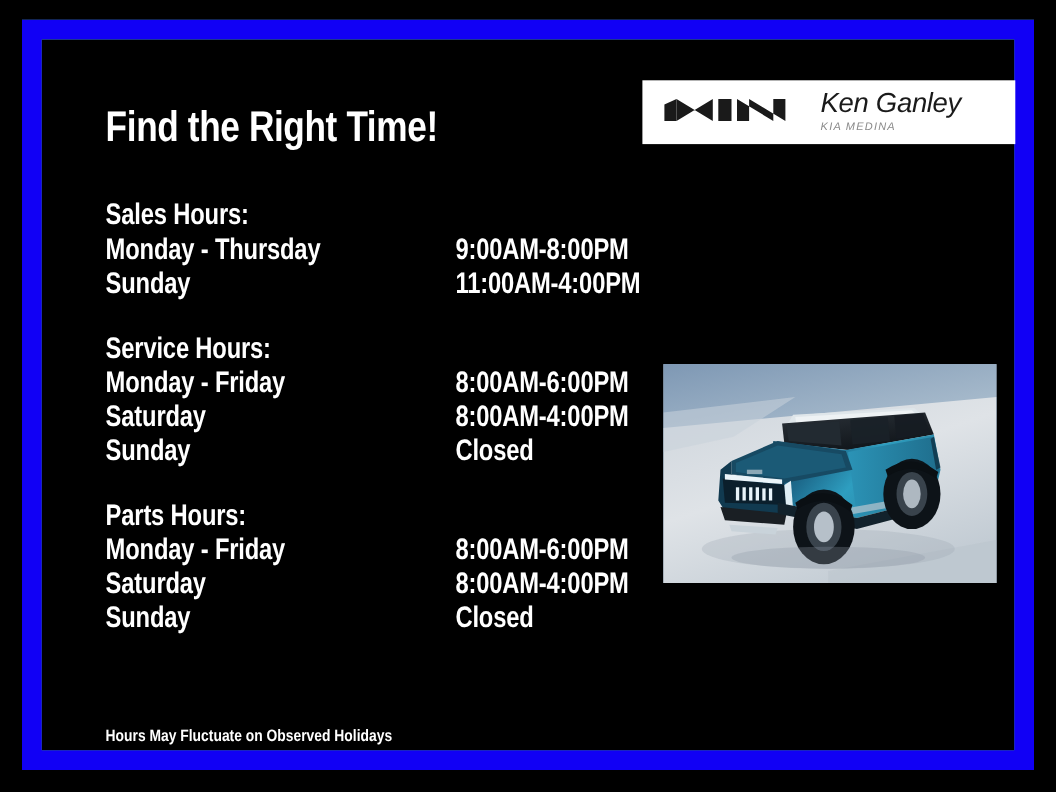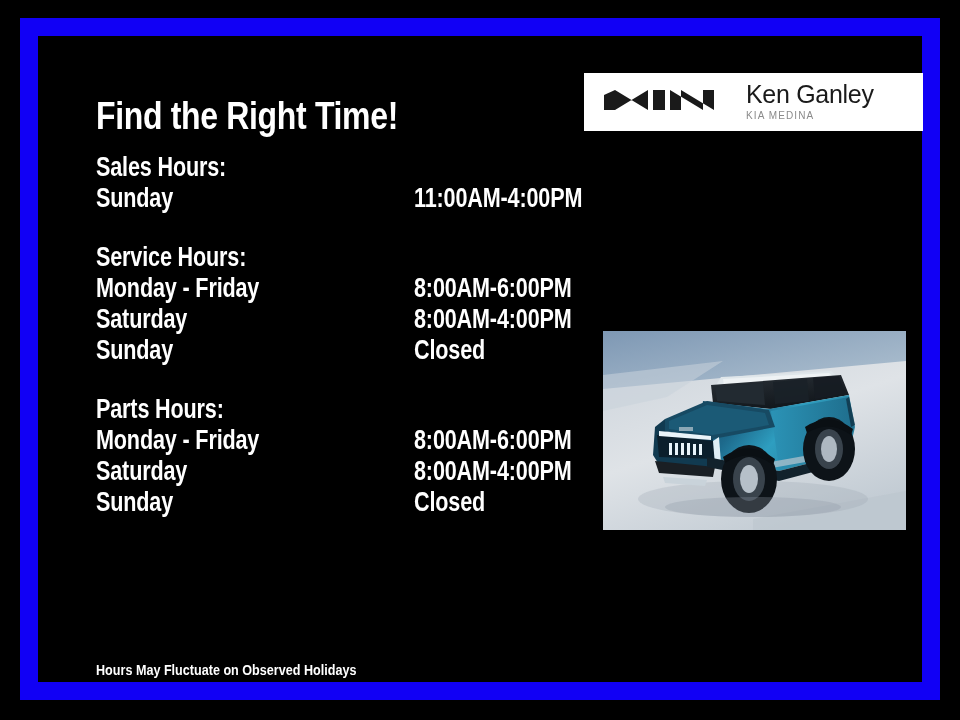--- a/index.html
+++ b/index.html
@@ -50,21 +50,21 @@
     transform: scaleX(0.82);
     transform-origin: left center;
     white-space: nowrap;
     line-height: 1;
   }
 
   
   .hours-wrap {
     position: absolute;
     left: 58px;
-    top: 116px;
+    top: 144px;
     width: 470px;
   }
   .hours-group {
     margin-bottom: 28px;
   }
   .group-heading,
   .row-day,
   .row-time {
     font-size: 27px;
     font-weight: bold;
@@ -123,20 +123,21 @@
   .kia-mark {
     width: 118px;
     height: 32px;
     flex: 0 0 auto;
   }
   .logo-text {
     margin-left: 28px;
     display: flex;
     flex-direction: column;
     justify-content: center;
+    font-style: italic;
   }
   .dealer-name {
     font-size: 25px;
     color: #1A1A1A;
     font-weight: normal;
     line-height: 25px;
     letter-spacing: -0.3px;
     white-space: nowrap;
   }
   .dealer-sub {
@@ -169,20 +170,24 @@
 
 <div class="slide">
   <div class="blue-frame">
     <div class="inner">
 
       <div class="page-title">Find the Right Time!</div>
 
       <div class="hours-wrap">
           <div class="hours-group">
             <div class="group-heading">Sales Hours:</div>
+            <div class="hours-row">
+              <span class="row-day">Monday - Thursday</span>
+              <span class="row-time">9:00AM-8:00PM</span>
+            </div>
             <div class="hours-row">
               <span class="row-day">Sunday</span>
               <span class="row-time">11:00AM-4:00PM</span>
             </div>
           </div>
           <div class="hours-group">
             <div class="group-heading">Service Hours:</div>
             <div class="hours-row">
               <span class="row-day">Monday - Friday</span>
               <span class="row-time">8:00AM-6:00PM</span>

